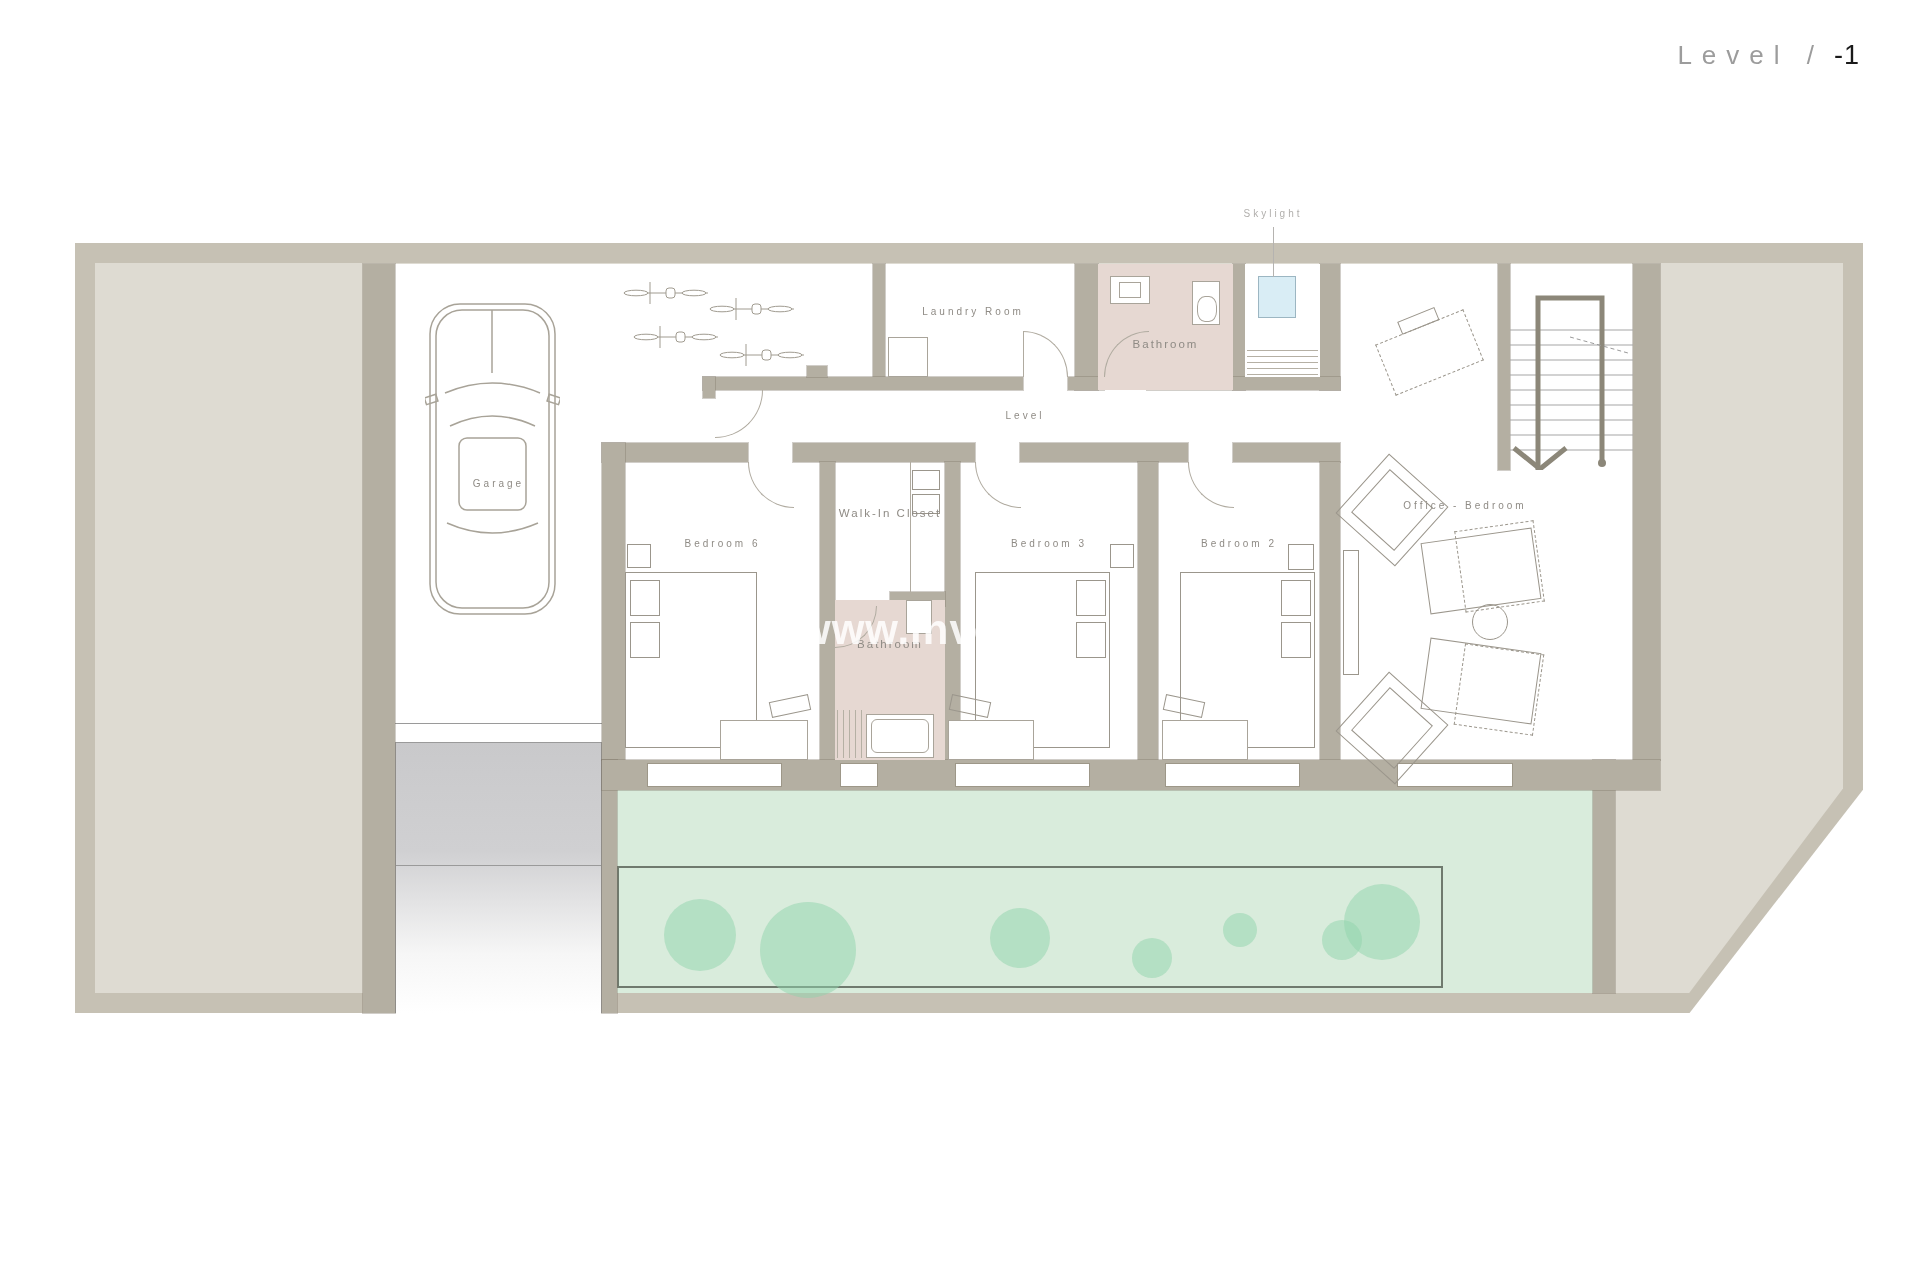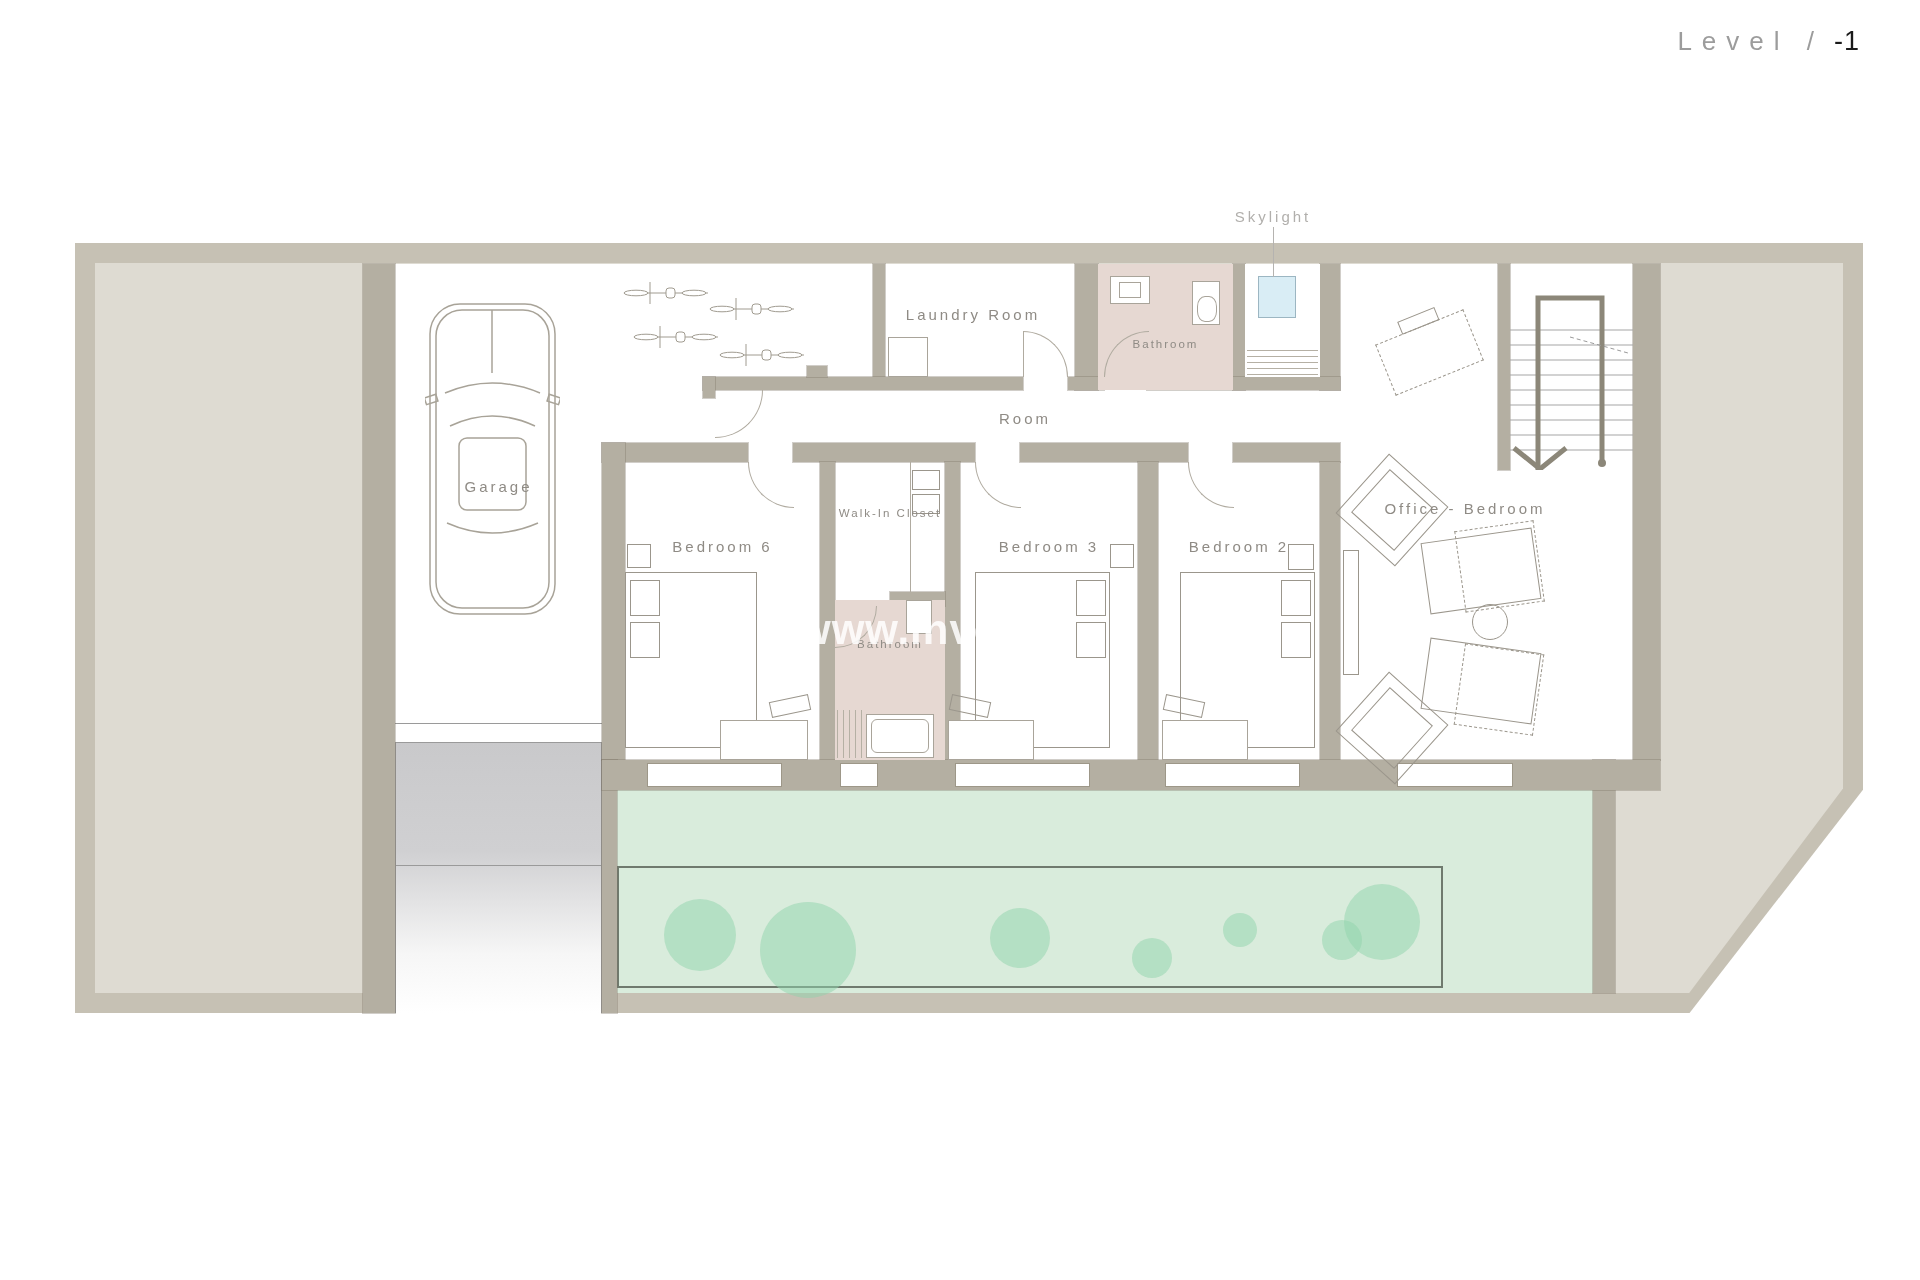--- a/index.html
+++ b/index.html
@@ -12,34 +12,34 @@
   
   .site{position:absolute;left:75px;top:243px;width:1788px;height:770px;background:#c6c1b4;
         clip-path:polygon(0 0,100% 0,100% 71%,90.3% 100%,0 100%)}
   .floor{position:absolute;left:20px;top:20px;width:1748px;height:730px;background:#dedbd2;
         clip-path:polygon(0 0,100% 0,100% 72%,91.2% 100%,0 100%)}
   .white{position:absolute;background:#fff}
   .pink{position:absolute;background:#e6d8d2}
   .garden{position:absolute;background:#d9ecdc}
   .plant{position:absolute;border-radius:50%;background:#90d3ab;opacity:.5}
   
-  .lbl{position:absolute;font-size:15px;letter-spacing:3px;color:#8f8b85;text-align:center;white-space:nowrap}
+  .lbl{position:absolute;font-size:10px;letter-spacing:3px;color:#8f8b85;text-align:center;white-space:nowrap}
   .lbl.small{font-size:11.5px;letter-spacing:2px}
   .lbl.faint{color:#b1afac}
   
   .furn{position:absolute;border:1px solid #a9a49a;background:#fff;box-sizing:border-box}
   .outline{position:absolute;border:1px solid #9b968c;box-sizing:border-box;background:transparent}
   .dashed{border-style:dashed}
   .arc{position:absolute;border:0 solid #b0aba0;box-sizing:border-box}
   .ramp{position:absolute;background:linear-gradient(180deg,#c9c9cb 0%,#d0d0d2 40%,#f6f6f6 78%,#fff 100%);
         border-left:1px solid #9a9a9a;border-right:1px solid #9a9a9a;box-sizing:border-box}
   .stripes-v{position:absolute;background:repeating-linear-gradient(90deg,#b5b0a4 0 1px,transparent 1px 6px)}
   .stripes-h{position:absolute;background:repeating-linear-gradient(180deg,#b5b0a4 0 1px,transparent 1px 6px)}
   
-  .title{position:absolute;left:1540px;top:26px;width:320px;text-align:right;white-space:nowrap}
+  .title{position:absolute;left:1540px;top:40px;width:320px;text-align:right;white-space:nowrap}
   .title .pre{font-size:26px;font-weight:300;color:#9c9c9c;letter-spacing:10px}
   .title .num{font-size:27px;font-weight:500;color:#1a1a1a;margin-left:10px;letter-spacing:1px}
   
   .wm{position:absolute;left:798px;top:606px;width:212px;overflow:hidden;white-space:nowrap;
       font-size:42px;font-weight:bold;color:rgba(255,255,255,.85);letter-spacing:1px}
   
   .sb{position:absolute;left:78px;top:1198px;width:230px}
   .dimline{display:flex;align-items:center;height:16px}
   .dl{flex:1;height:1px;background:#9a9a9a}
   .arrL{width:0;height:0;border-top:4px solid transparent;border-bottom:4px solid transparent;border-right:8px solid #9a9a9a}
@@ -254,21 +254,21 @@
   <div class="arc" style="left:1188px;top:462px;width:46px;height:46px;border-left-width:1px;border-bottom-width:1px;border-radius:0 0 0 100%"></div>
   <div class="arc" style="left:715px;top:390px;width:48px;height:48px;border-right-width:1px;border-bottom-width:1px;border-radius:0 0 100% 0"></div>
   <div class="arc" style="left:1023px;top:331px;width:45px;height:46px;border-top-width:1px;border-right-width:1px;border-radius:0 100% 0 0"></div>
   <div class="abs" style="left:1023px;top:331px;width:1px;height:46px;background:#b0aba0"></div>
   <div class="arc" style="left:1104px;top:331px;width:45px;height:46px;border-top-width:1px;border-left-width:1px;border-radius:100% 0 0 0"></div>
   <div class="arc" style="left:835px;top:606px;width:42px;height:42px;border-right-width:1px;border-bottom-width:1px;border-radius:0 0 100% 0"></div>
 
   <div class="lbl" style="left:395px;top:478px;width:207px">Garage</div>
   <div class="lbl" style="left:873px;top:306px;width:200px">Laundry Room</div>
   <div class="lbl small" style="left:1098px;top:338px;width:135px">Bathroom</div>
-  <div class="lbl" style="left:940px;top:410px;width:170px">Room</div>
+  <div class="lbl" style="left:940px;top:410px;width:170px">Level</div>
   <div class="lbl" style="left:625px;top:538px;width:195px">Bedroom 6</div>
   <div class="lbl small" style="left:835px;top:505px;width:110px;white-space:normal;line-height:1.5">Walk-In Closet</div>
   <div class="lbl small" style="left:835px;top:638px;width:110px">Bathroom</div>
   <div class="lbl" style="left:960px;top:538px;width:178px">Bedroom 3</div>
   <div class="lbl" style="left:1158px;top:538px;width:162px">Bedroom 2</div>
   <div class="lbl" style="left:1340px;top:500px;width:250px">Office - Bedroom</div>
   <div class="lbl faint" style="left:1203px;top:208px;width:140px">Skylight</div>
 
   <div class="wm">www.invest</div>
 

